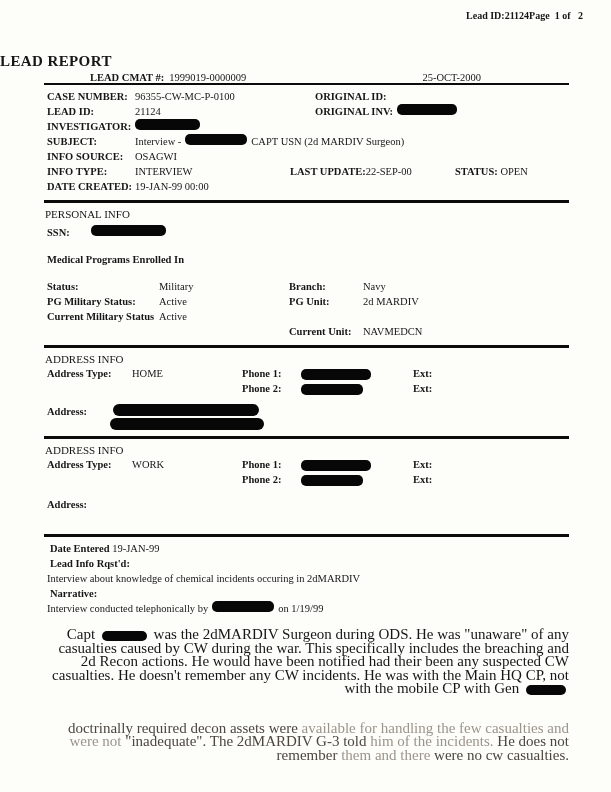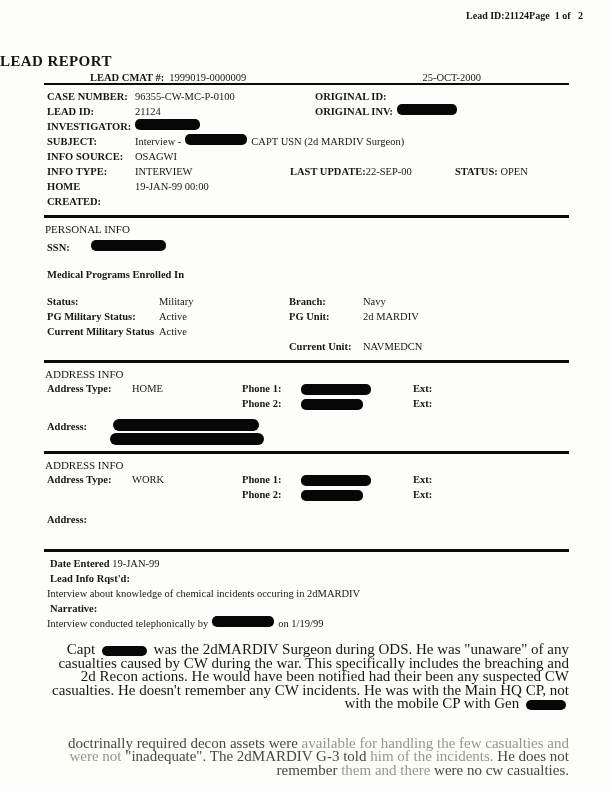--- a/index.html
+++ b/index.html
@@ -87,21 +87,21 @@
         <span class="lbl w88">INFO SOURCE:</span>
         <span>OSAGWI</span>
       </div>
       <div class="row">
         <span class="lbl w88">INFO TYPE:</span>
         <span class="w155">INTERVIEW</span>
         <span class="w165"><span class="lbl">LAST UPDATE:</span><span>22-SEP-00</span></span>
         <span class="lbl">STATUS:</span>&nbsp;<span>OPEN</span>
       </div>
       <div class="row">
-        <span class="lbl w88">HOME CREATED:</span>
+        <span class="lbl w88">DATE CREATED:</span>
         <span>19-JAN-99 00:00</span>
       </div>
     </div>
 
     <div class="rule3"></div>
 
     <div class="sec">
       <div class="sec-head">PERSONAL INFO</div>
       <div class="row gap2">
         <span class="lbl w40">SSN:</span>

